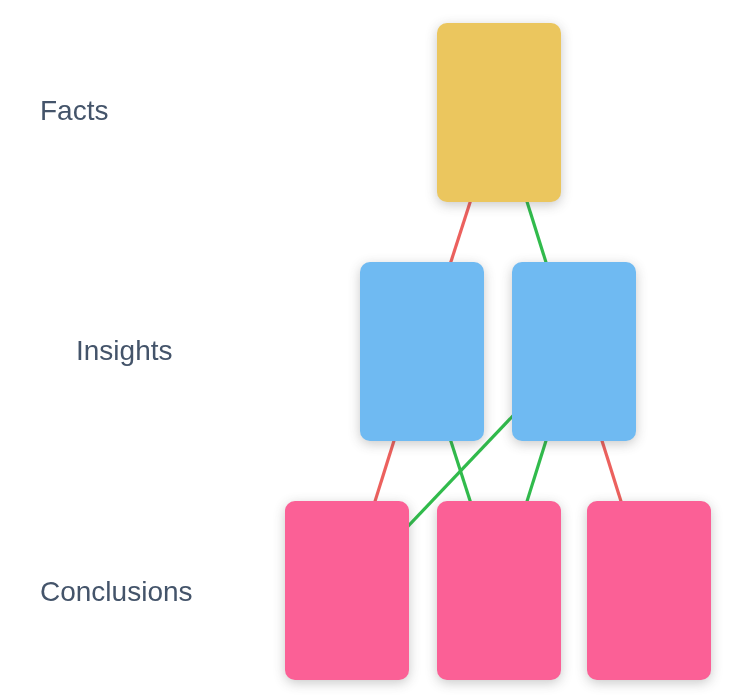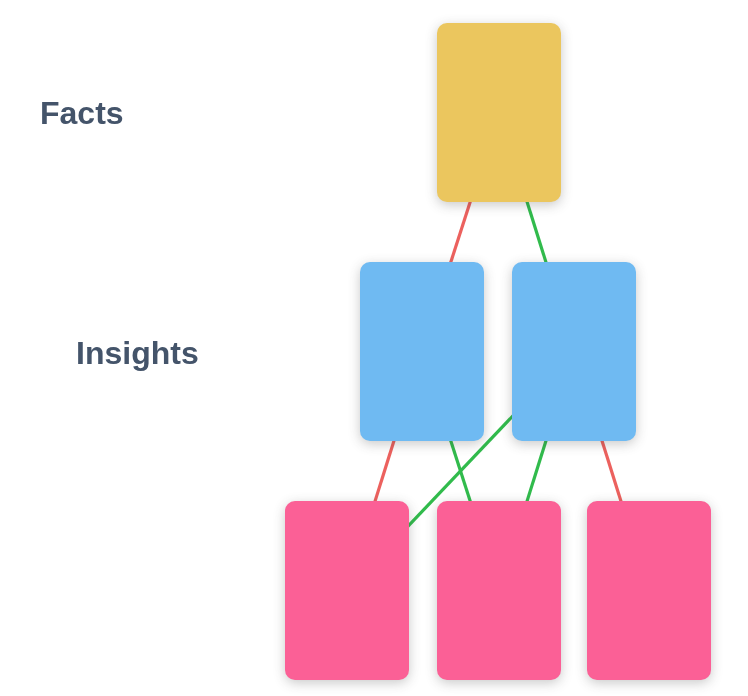--- a/index.html
+++ b/index.html
@@ -23,22 +23,22 @@
     height: 696px;
   }
   .node {
     position: absolute;
     border-radius: 10px;
     box-shadow: 0 3px 12px rgba(60, 60, 60, 0.28);
   }
   .row-label {
     position: absolute;
     left: 40px;
-    font-size: 32px;
-    font-weight: 700;
+    font-size: 28px;
+    font-weight: 400;
     line-height: 1;
     white-space: nowrap;
   }
   #label-facts       { top: 97px;  }
   #label-insights    { top: 337px; }
   #label-conclusions { top: 578px; }
 </style>
 </head>
 <body>
 
@@ -50,19 +50,20 @@
       <line x1="422" y1="351.5" x2="499" y2="590.5" stroke="#31BB4C" stroke-width="3.2"></line>
       <line x1="574" y1="351.5" x2="347" y2="590.5" stroke="#31BB4C" stroke-width="3.2"></line>
       <line x1="574" y1="351.5" x2="499" y2="590.5" stroke="#31BB4C" stroke-width="3.2"></line>
       <line x1="574" y1="351.5" x2="649" y2="590.5" stroke="#EC615E" stroke-width="3.2"></line>
     </svg>
 
   <div class="row-label" id="label-facts" style="color: rgb(68, 84, 106);">Facts</div>
 
   <div class="row-label" id="label-insights" style="color: rgb(68, 84, 106); margin-left: 36px;">Insights</div>
 
+  <div class="row-label" id="label-conclusions" style="color: rgb(68, 84, 106);">Conclusions</div>
 <div class="node" style="left: 437px; top: 23px; width: 124px; height: 179px; background: rgb(235, 198, 94);"></div>
     <div class="node" style="left: 360px; top: 262px; width: 124px; height: 179px; background: rgb(111, 186, 242);"></div>
     <div class="node" style="left: 512px; top: 262px; width: 124px; height: 179px; background: rgb(111, 186, 242);"></div>
     <div class="node" style="left: 285px; top: 501px; width: 124px; height: 179px; background: rgb(251, 96, 150);"></div>
     <div class="node" style="left: 437px; top: 501px; width: 124px; height: 179px; background: rgb(251, 96, 150);"></div>
     <div class="node" style="left: 587px; top: 501px; width: 124px; height: 179px; background: rgb(251, 96, 150);"></div>
   </div>
 
 </body></html>

